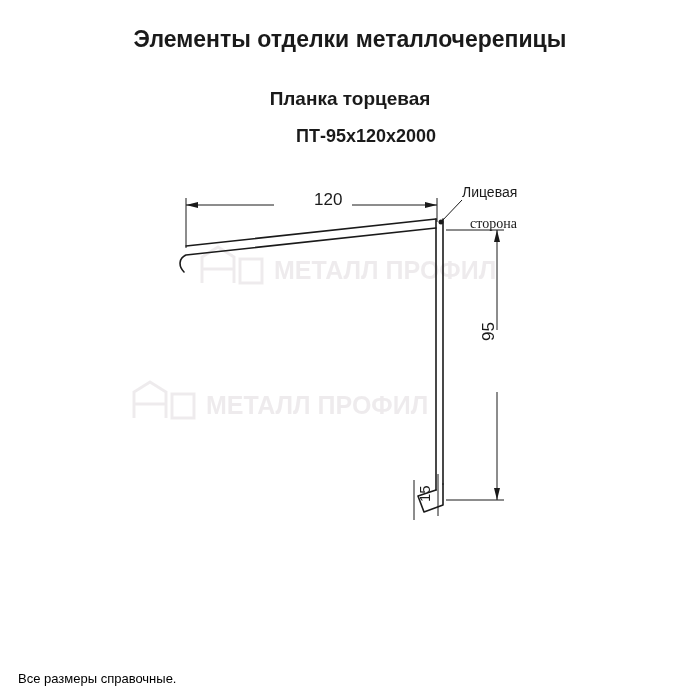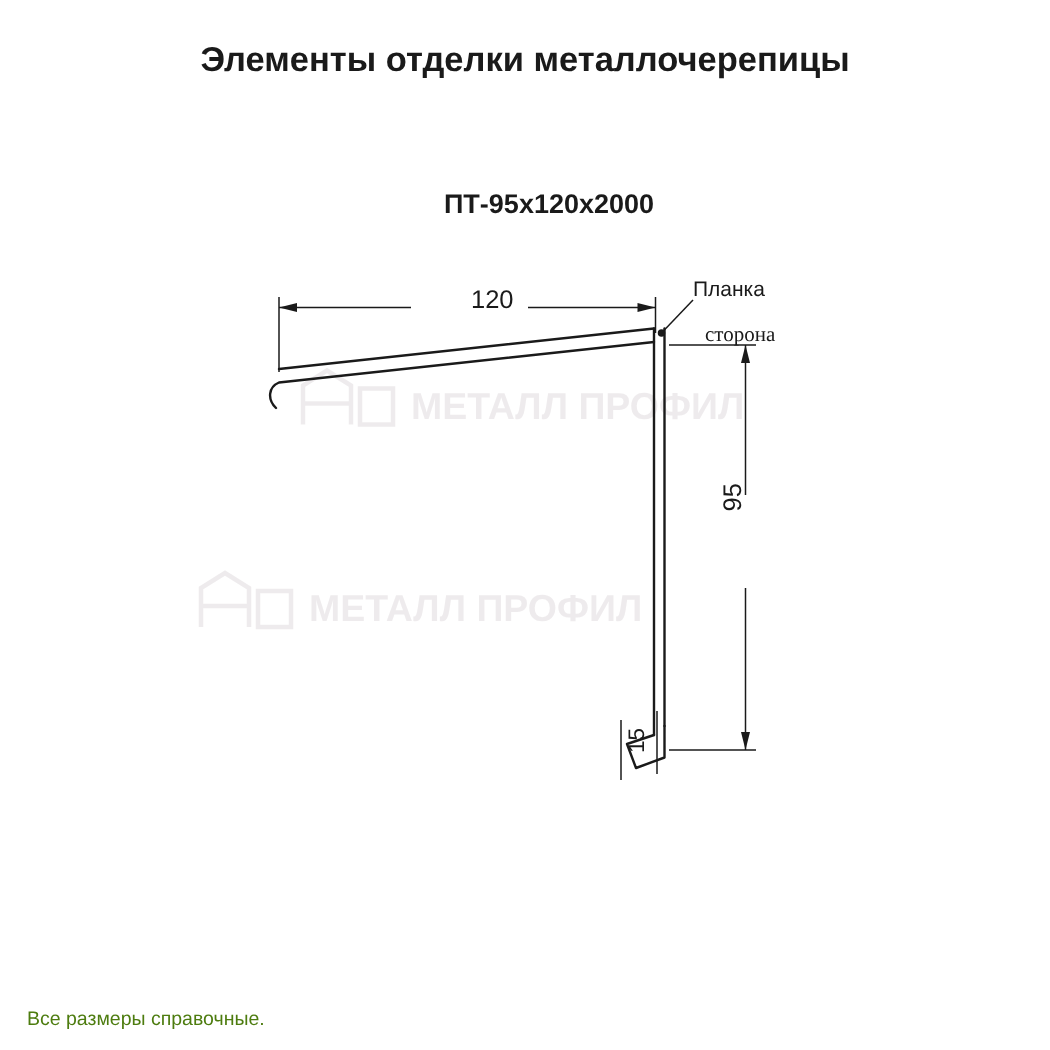--- a/index.html
+++ b/index.html
@@ -62,21 +62,21 @@
     pointer-events: none;
   }
   .wm1 { top: 243px; left: 196px; }
   .wm2 { top: 378px; left: 128px; }
   .notes {
     position: absolute;
     left: 18px;
     bottom: 12px;
     font-size: 13px;
     line-height: 19px;
-    color: #4d7c0f;
+    color: #000000;
     text-align: right;
   }
   .note-line { display: block; }
   .lbl {
     position: absolute;
     font-size: 17px;
     color: #1a1a1a;
     white-space: nowrap;
   }
   .lbl-120 { top: 190px; left: 286px; margin-left: 28px; }
@@ -95,20 +95,21 @@
     transform: rotate(-90deg);
     transform-origin: left top;
   }
 </style>
 </head>
 <body>
 
 <div class="page">
 
   <div class="title">Элементы отделки металлочерепицы</div>
+  <div class="subtitle">Планка торцевая</div>
   <div class="code">ПТ-95x120x2000</div>
 
   <div class="watermark wm1">
     <svg width="300" height="46" viewBox="0 0 300 46" xmlns="http://www.w3.org/2000/svg">
       <g fill="none" stroke="#ded9dc" stroke-width="3">
         <path d="M6 40 L6 14 L22 4 L38 14 L38 40"></path>
         <path d="M6 26 L38 26"></path>
         <rect x="44" y="16" width="22" height="24"></rect>
       </g>
       <text x="78" y="36" font-family="Liberation Sans, sans-serif" font-size="25" font-weight="bold" fill="#ded9dc">МЕТАЛЛ ПРОФИЛЬ</text>
@@ -158,20 +159,20 @@
       <polygon points="437,205 425,202 425,208"></polygon>
       <polygon points="497,230 494,242 500,242"></polygon>
       <polygon points="497,500 494,488 500,488"></polygon>
       <circle cx="441" cy="222" r="2.5"></circle>
     </g>
   </svg>
 
   <div class="lbl lbl-120">120</div>
   <div class="lbl lbl-95">95</div>
   <div class="lbl lbl-15">15</div>
-  <div class="lbl lbl-face1">Планка</div>
+  <div class="lbl lbl-face1">Лицевая</div>
   <div class="lbl lbl-face2">сторона</div>
 
   <div class="notes">
     <span class="note-line">Все размеры справочные.</span>
   </div>
 
 </div>
 
 </body></html>

